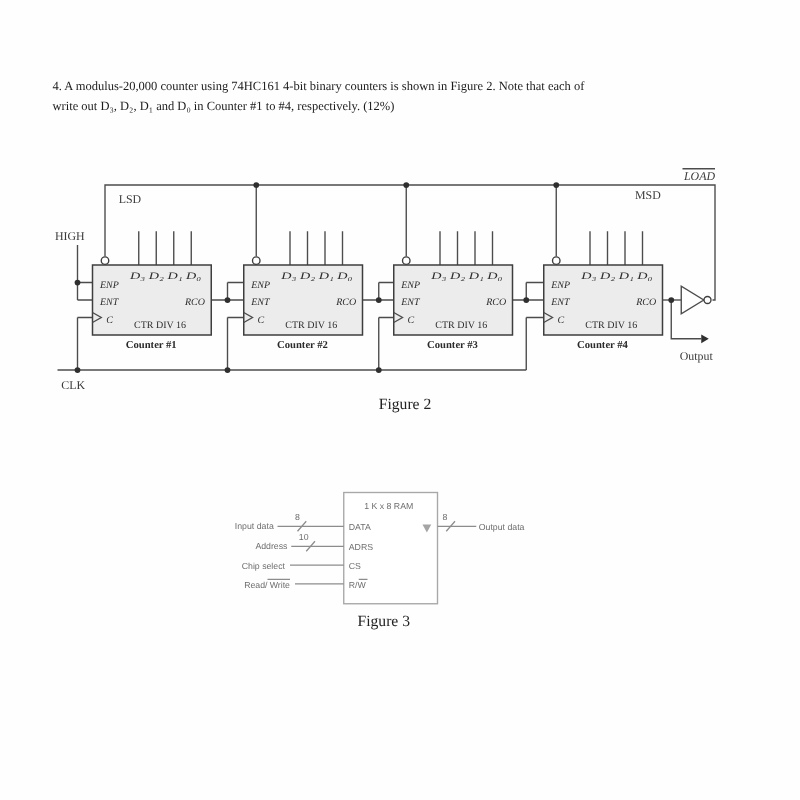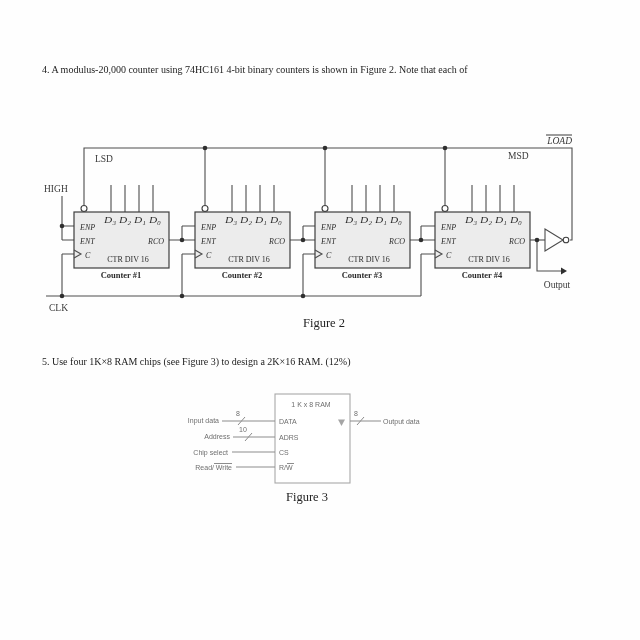--- a/index.html
+++ b/index.html
@@ -26,25 +26,23 @@
   .t3{font:7px "Liberation Sans","DejaVu Sans",sans-serif;fill:#6e6e6e;}
   .tri3{fill:#a5a5a5;}
 </style>
 </head>
 <body>
 
 <div id="page">
 
   <div class="qblock" style="top:62px;">
     <div class="qline">4. A modulus-20,000 counter using 74HC161 4-bit binary counters is shown in Figure 2. Note that each of</div>
+    <div class="qline">write out D₃, D₂, D₁ and D₀ in Counter #1 to #4, respectively. (12%)</div>
   </div>
 
-  <div class="qblock" style="top:354px;">
-    <div class="qline">5. Use four 1K×8 RAM chips (see Figure 3) to design a 2K×16 RAM. (12%)</div>
-  </div>
 
   <svg width="640" height="640" viewBox="0 0 640 640">
 
     <g>
 
       <path class="w" d="M84,205 L84,148 L572,148 L572,240 L570,240"></path>
       <path class="w" d="M205,148 V205 M325,148 V205 M445,148 V205"></path>
       <line class="w" x1="546" y1="135" x2="572" y2="135"></line>
       <text class="lbl-it" x="572" y="144" text-anchor="end">LOAD</text>
       <text class="lbl" x="95" y="162">LSD</text>

